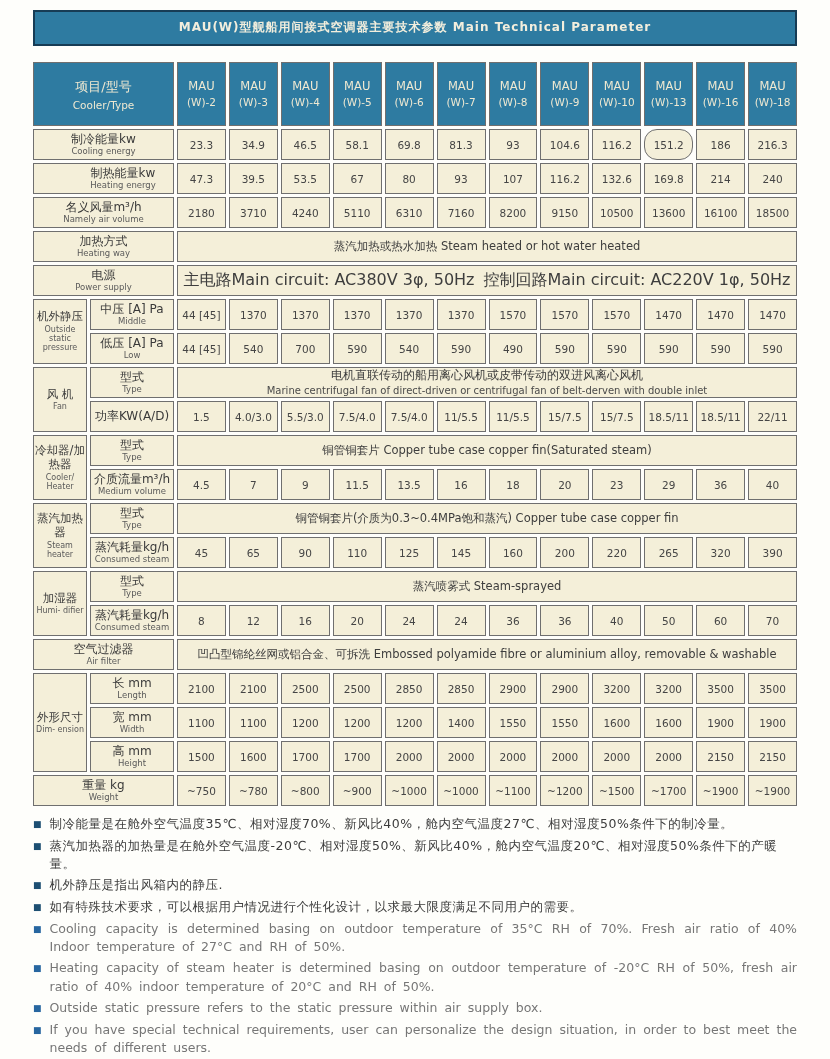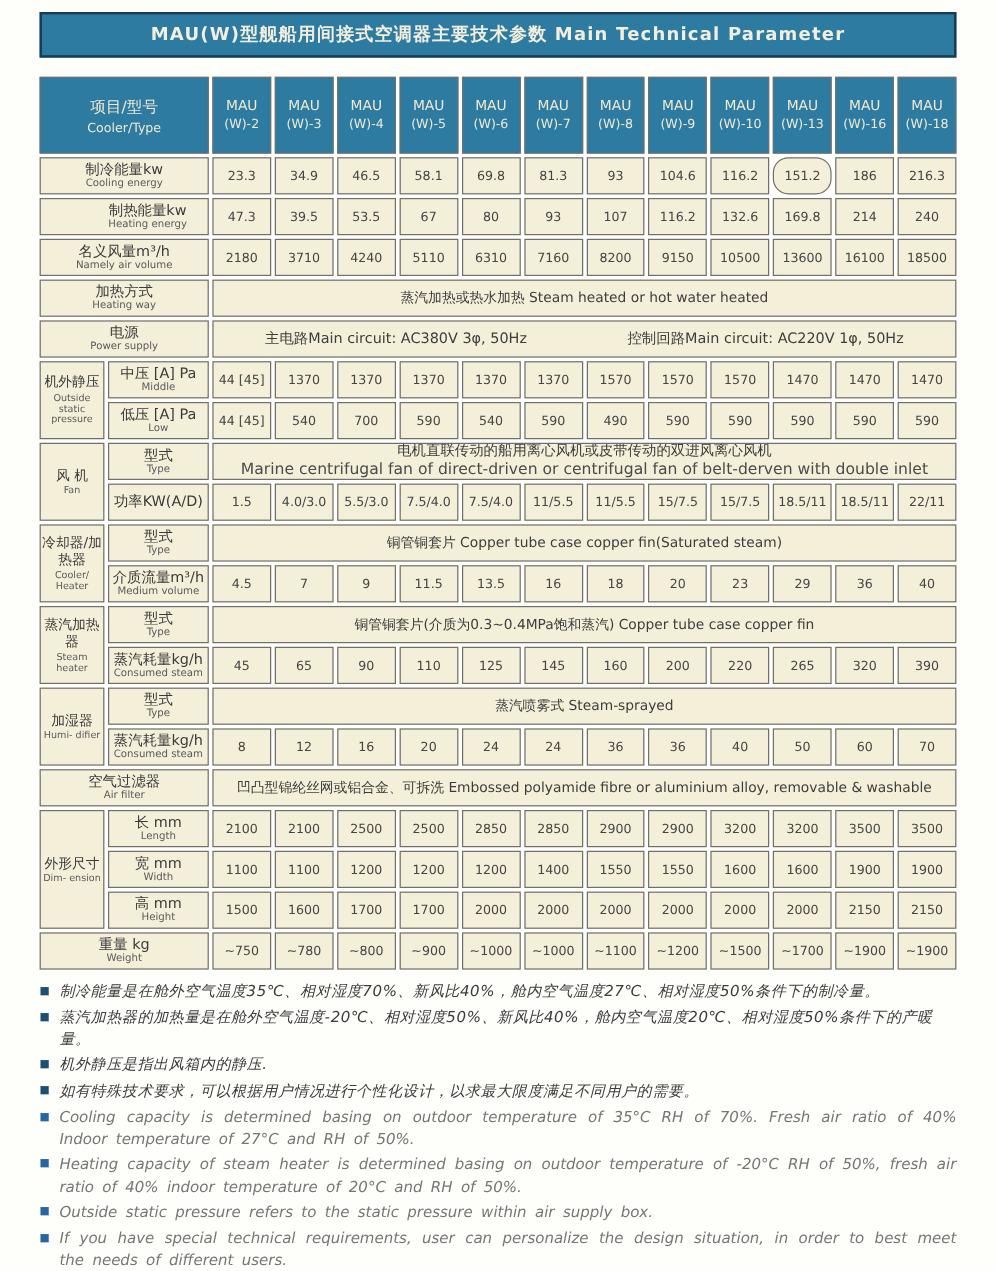--- a/index.html
+++ b/index.html
@@ -6,21 +6,21 @@
   body { background:#ffffff; }
   .page {
     width:830px; height:1059px; position:relative; overflow:hidden;
     background:#fefefb;
     font-family:"DejaVu Sans","Liberation Sans",sans-serif;
   }
   .content { position:absolute; left:33px; top:10px; width:764px; }
 
   .title-bar {
     background:#2e7ba1; border:2px solid #173c55;
-    color:#f2eedd; font-size:15px; font-weight:bold;
+    color:#f2eedd; font-size:12px; font-weight:bold;
     text-align:center; padding:7px 4px 8px 4px; letter-spacing:1px;
     margin-bottom:16px;
   }
 
   .ptable {
     display:grid;
     grid-template-columns:54px 84px repeat(12, 1fr);
     grid-template-rows:64px repeat(20, 31px);
     gap:3px;
     width:764px;
@@ -35,28 +35,28 @@
   .c-head .hl2 { font-size:10.5px; line-height:1.35; }
   .c-corner .zh { font-size:13px; }
   .c-corner .en { font-size:10.5px; margin-top:3px; }
   .lab-zh { font-size:12px; line-height:1.2; color:#3a3a3a; }
   .lab-en { font-size:8.5px; line-height:1.15; color:#5a5a5a; margin-top:1px; }
   .c-glabel .lab-zh { font-size:11.5px; }
   .c-glabel .lab-en { font-size:8px; }
   .c-val { font-size:10.5px; color:#454545; }
   .c-span { font-size:11.5px; color:#3d3d3d; }
   .c-span .sp-zh { font-size:12px; line-height:1.3; }
-  .c-span .sp-en { font-size:13px; line-height:1.3; color:#4a4a4a; }
+  .c-span .sp-en { font-size:10px; line-height:1.3; color:#4a4a4a; }
   .c-span.dual { flex-direction:row; justify-content:space-around; width:100%; }
-  .c-span.dual span { font-size:12px; }
+  .c-span.dual span { font-size:16px; }
 
   .footnotes { margin-top:9px; }
   .fn-item { display:flex; gap:8px; margin-bottom:3.5px; line-height:1.45; }
   .fn-bullet { font-size:9px; margin-top:3px; color:#1d4f72; flex:0 0 auto; }
-  .fn-text { font-size:12.5px;font-style:italic; }
+  .fn-text { font-size:12.5px; }
   .fn-zh .fn-text { color:#3c3c3c; letter-spacing:0.5px; }
   .fn-en .fn-bullet { color:#2766a0; }
   .fn-en .fn-text { color:#767676; word-spacing:3px; text-align:justify; }
 </style>
 </head>
 <body>
 
 <div class="page">
   <div class="content">
 

